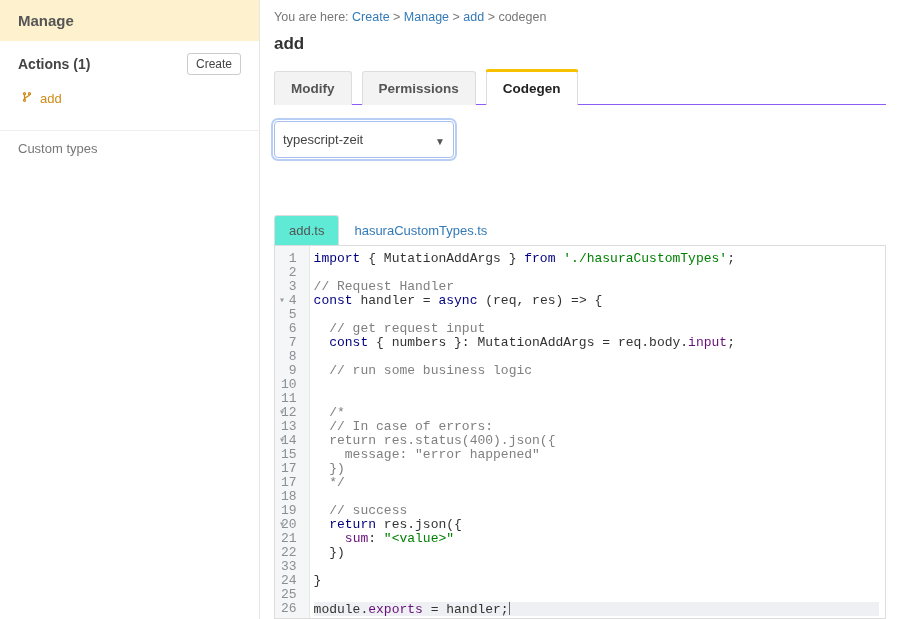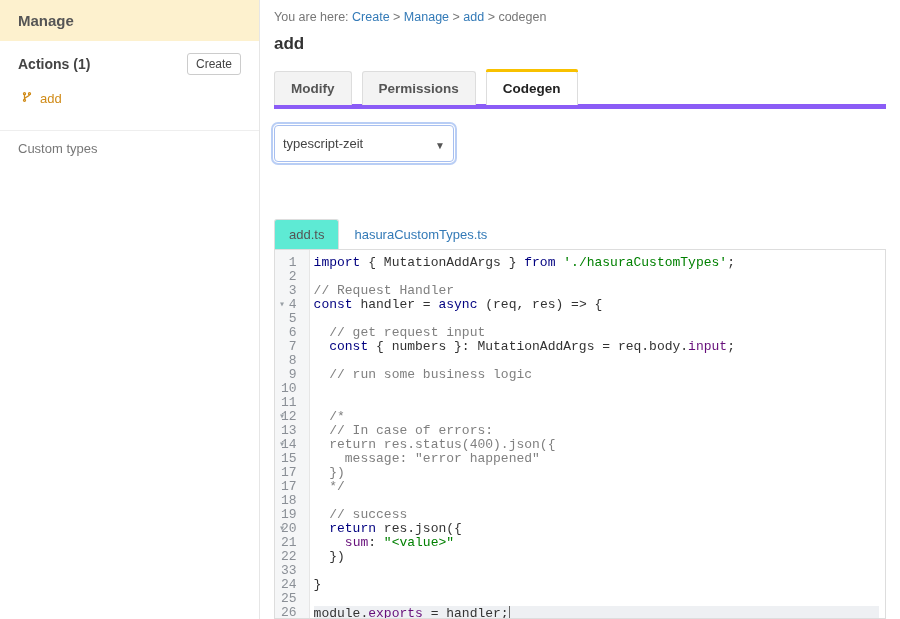--- a/index.html
+++ b/index.html
@@ -21,21 +21,21 @@
   .action-item .ygl { color: #d08b18; font-size: 12px; }
   .custom-types { margin-top: 18px; padding: 10px 18px; color: #777; border-top: 1px solid #eee; cursor: pointer; }
 
   
   .main { flex: 1; padding: 10px 14px 0 14px; display: flex; flex-direction: column; min-width: 0; }
   .breadcrumb { color: #777; font-size: 12.5px; margin-bottom: 10px; }
   .breadcrumb a { color: #337ab7; text-decoration: none; }
   .page-title { font-size: 17px; font-weight: 700; color: #333; margin-bottom: 16px; }
 
   
-  .tabs { display: flex; gap: 10px; border-bottom: 5px solid #8b5cf6; }
+  .tabs { display: flex; gap: 10px; border-bottom: 1px solid #8b5cf6; }
   .tab { padding: 9px 16px; background: #f3f3f3; border: 1px solid #ddd; border-bottom: none; color: #555; font-size: 13.5px; font-weight: 600; border-radius: 3px 3px 0 0; cursor: pointer; position: relative; top: 1px; }
   .tab.active { background: #fff; color: #222; }
   .tab.active::before { content: ""; position: absolute; left: -1px; right: -1px; top: -3px; height: 3px; background: #f8c100; border-radius: 2px 2px 0 0; }
 
   
   .fw-row { margin: 16px 0 18px 0; }
   .fw-select { width: 180px; padding: 10px 8px; font-size: 13px; border: 1px solid #a7bff0; border-radius: 4px; outline: 2px solid #b9cef5; outline-offset: 1px; background: #fff; color: #444; position: relative; display: inline-flex; align-items: flex-end; justify-content: space-between; cursor: pointer; gap: 30px; }
   .fw-select .caret { font-size: 10px; color: #555; }
 
   

